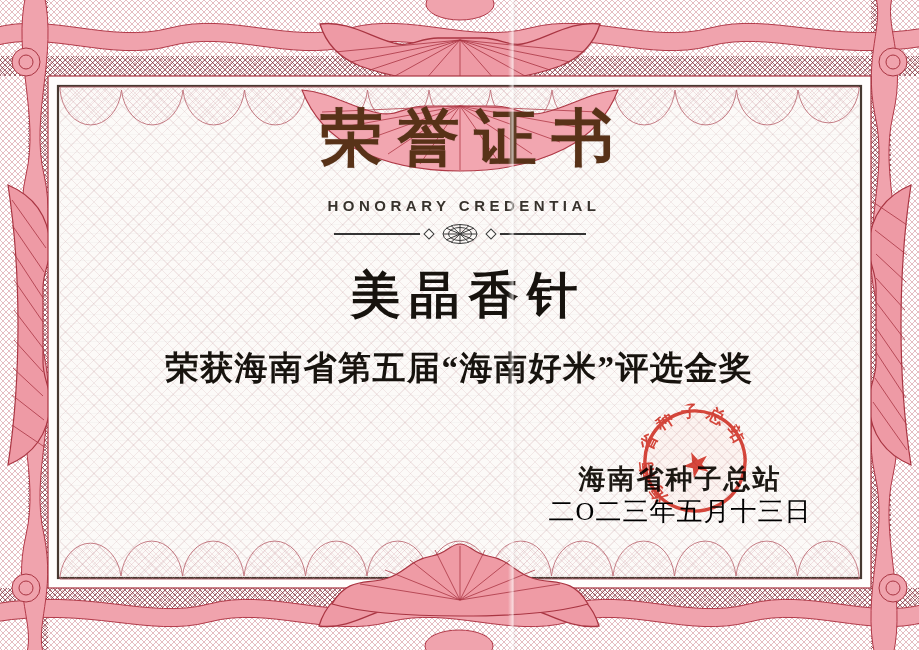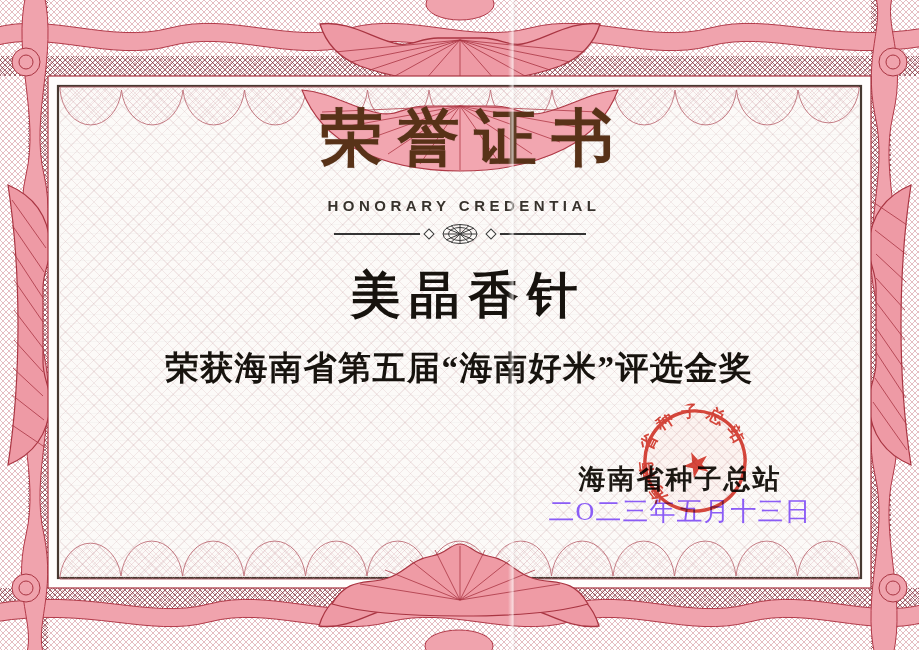--- a/index.html
+++ b/index.html
@@ -48,21 +48,21 @@
     top:346px;
     font-size:33px;font-weight:700;color:var(--body-black,#17130e);
     letter-spacing:1.5px;
   }
   .issuer{
     position:absolute;top:461px;left:480px;width:400px;text-align:center;z-index:3;
     font-size:27px;font-weight:600;letter-spacing:2px;color:#1c1813;
   }
   .date{
     position:absolute;top:494px;left:480px;width:400px;text-align:center;z-index:3;
-    font-size:26px;font-weight:500;letter-spacing:1px;color:#8b5cf6;
+    font-size:26px;font-weight:500;letter-spacing:1px;color:#000000;
   }
   .seal{
     position:absolute;left:640px;top:406px;width:110px;height:110px;z-index:4;
     transform:rotate(-24deg);
     mix-blend-mode:multiply;opacity:.93;
   }
   .seal-ring{stroke:var(--seal-color,#d63a2e);}
   .seal-text{fill:var(--seal-color,#d63a2e);}
   .seal-star{fill:var(--seal-color,#d63a2e);}
   .fold-line{

